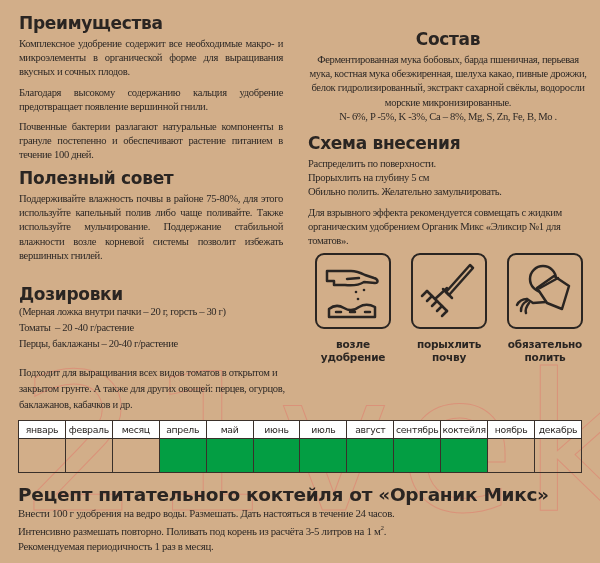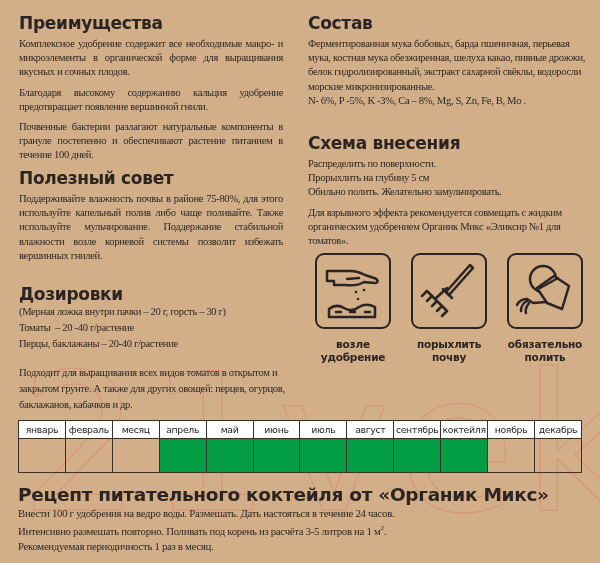--- a/index.html
+++ b/index.html
@@ -104,21 +104,21 @@
     <h2>Дозировки</h2>
     <p class="t" style="line-height:16px">(Мерная ложка внутри пачки – 20 г, горсть – 30 г)</p>
     <p class="t" style="line-height:16px; white-space:pre">Томаты  – 20 -40 г/растение</p>
     <p class="t" style="line-height:16px">Перцы, баклажаны – 20-40 г/растение</p>
     <div style="height:13px"></div>
     <p class="t" style="line-height:16px">Подходит для выращивания всех видов томатов в открытом и закрытом грунте. А также для других овощей: перцев, огурцов, баклажанов, кабачков и др.</p>
   </section>
 </div>
 
 <div class="col col-right">
-  <section style="position:absolute; top:13px; width:280px;">
+  <section style="position:absolute; top:29px; width:280px;text-align:center;">
     <h2>Состав</h2>
     <div style="height:4px"></div>
     <p class="t">Ферментированная мука бобовых, барда пшеничная, перьевая мука, костная мука обезжиренная, шелуха какао, пивные дрожжи, белок гидролизированный,  экстракт сахарной свёклы, водоросли морские микронизированные.</p>
     <p class="t">N- 6%, P -5%, K -3%, Ca – 8%, Mg, S, Zn, Fe, B, Mo .</p>
   </section>
 
   <section style="position:absolute; top:133px; width:280px;">
     <h2>Схема внесения</h2>
     <div style="height:4px"></div>
     <p class="t">Распределить по поверхности.</p>

